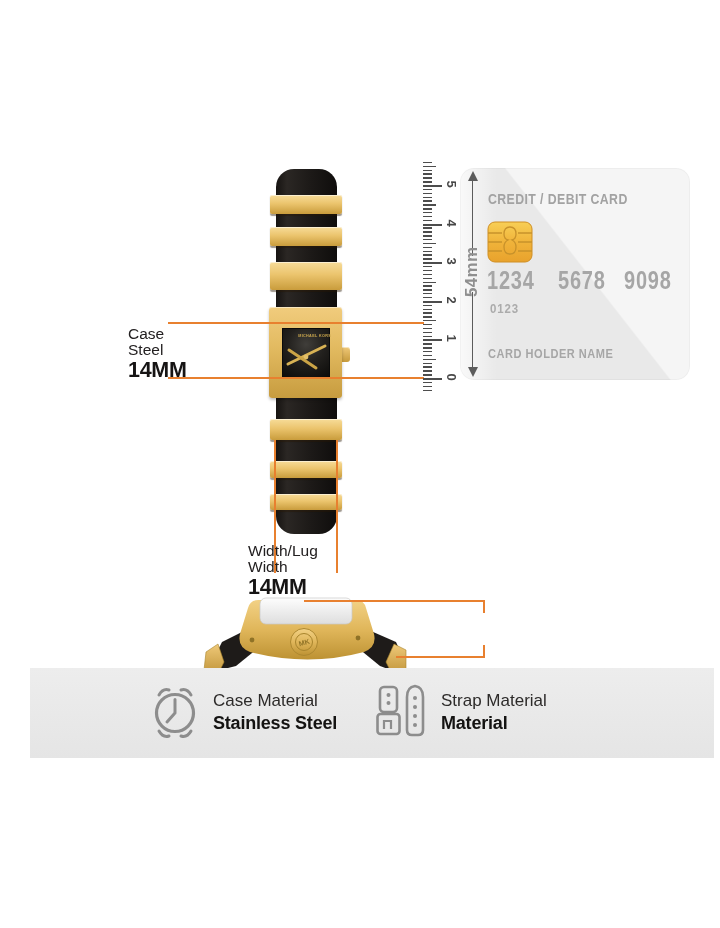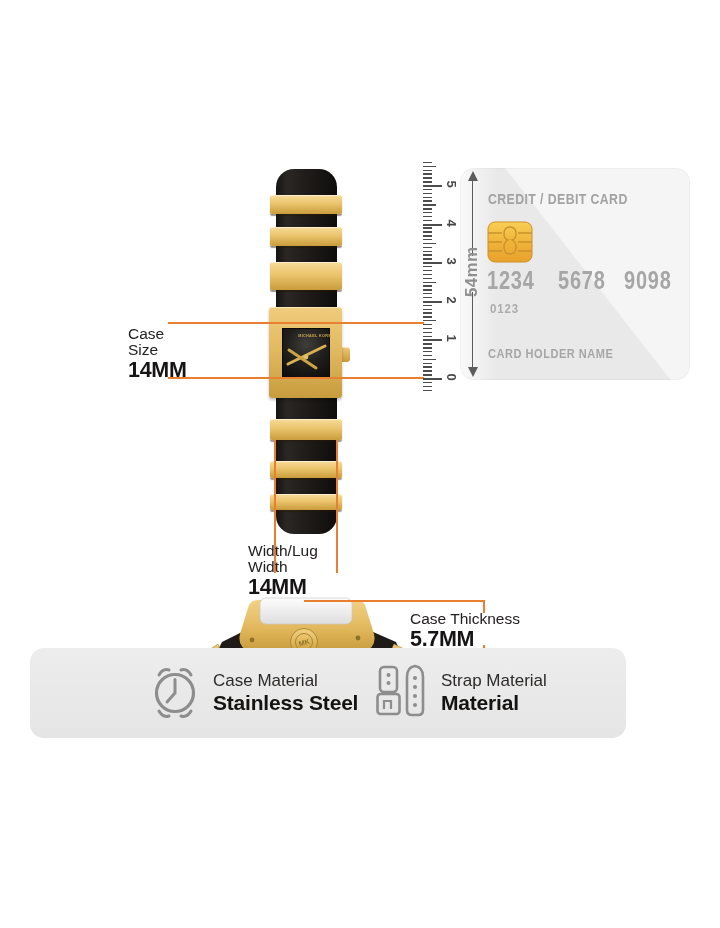--- a/index.html
+++ b/index.html
@@ -57,25 +57,25 @@
   .choldr{position:absolute;left:28px;top:178px;font-size:13px;font-weight:700;color:#A6A6A6;letter-spacing:.6px;
         transform:scaleX(.85);transform-origin:left center;white-space:nowrap;}
   .harrow{position:absolute;left:11.5px;width:1.8px;background:#5c5c5c;}
   .ah{position:absolute;width:0;height:0;border-left:5px solid transparent;border-right:5px solid transparent;}
   .ah.up{left:7.5px;top:3px;border-bottom:10px solid #5c5c5c;}
   .ah.dn{left:7.5px;top:199px;border-top:10px solid #5c5c5c;}
   .hlabel{position:absolute;left:-11px;top:88px;width:46px;height:36px;font-size:17px;font-weight:700;color:#8F8F8F;
         transform:rotate(-90deg);text-align:center;line-height:36px;letter-spacing:.3px;}
 
   
-  .band{position:absolute;left:30px;top:648px;width:596px;height:90px;
-        background:linear-gradient(180deg,#EDEDED 0%,#E5E5E5 100%);border-radius:14px;}
+  .band{position:absolute;left:30px;top:668px;width:684px;height:90px;
+        background:linear-gradient(180deg,#EDEDED 0%,#E5E5E5 100%);}
   .mat-item{position:absolute;top:0;height:90px;display:flex;align-items:center;gap:11px;}
   .mat-text .lbl{font-size:17px;color:#2d2b2a;line-height:20px;}
-  .mat-text .val{font-size:21px;font-weight:700;color:#141312;line-height:24px;letter-spacing:-.2px;}
+  .mat-text .val{font-size:18px;font-weight:700;color:#141312;line-height:24px;letter-spacing:-.2px;}
 </style>
 </head>
 <body>
 
 <div class="canvas">
 
   <div>
     <div class="strap strap-top"></div>
     <div class="strap strap-bottom"></div>
     <div class="bar" style="top:195px;height:19px;"></div>
@@ -93,21 +93,21 @@
         <line x1="6" y1="21" x2="33" y2="39" stroke="#CBa446" stroke-width="3" stroke-linecap="round"></line>
         <circle cx="23" cy="28" r="2.4" fill="#E3C069"></circle>
       </svg>
     </div>
   </div>
 
   <div class="oline" style="left:168px;top:322px;width:256px;height:2.4px;"></div>
   <div class="oline" style="left:168px;top:377px;width:256px;height:2.4px;"></div>
   <div class="ann" style="left:128px;top:326px;width:88px;">
     <div class="lbl">Case</div>
-    <div class="lbl">Size</div>
+    <div class="lbl">Steel</div>
     <div class="val">14MM</div>
   </div>
 
   <div class="oline" style="left:274px;top:440px;width:2.4px;height:133px;"></div>
   <div class="oline" style="left:336px;top:440px;width:2.4px;height:133px;"></div>
   <div class="ann" style="left:248px;top:543px;width:116px;">
     <div class="lbl">Width/Lug</div>
     <div class="lbl">Width</div>
     <div class="val">14MM</div>
   </div>
@@ -244,24 +244,20 @@
 
     <circle cx="106" cy="52" r="13.5" fill="url(#goldg)" stroke="#AD8830" stroke-width="1"></circle>
     <circle cx="106" cy="52" r="8.5" fill="none" stroke="#A8842C" stroke-width="1"></circle>
     <text x="106" y="55" font-size="7" font-weight="bold" fill="#8F7226" text-anchor="middle" font-family="Liberation Sans, sans-serif" transform="rotate(-15 106 52)">MK</text>
   </svg>
 
   <div class="oline" style="left:304px;top:600px;width:181px;height:2.2px;"></div>
   <div class="oline" style="left:482.8px;top:600px;width:2.2px;height:13px;"></div>
   <div class="oline" style="left:396px;top:656px;width:89px;height:2.2px;"></div>
   <div class="oline" style="left:482.8px;top:645px;width:2.2px;height:13px;"></div>
-  <div class="ann" style="left:410px;top:611px;width:146px;">
-    <div class="lbl">Case Thickness</div>
-    <div class="val">5.7MM</div>
-  </div>
 
   <div class="band">
     <div class="mat-item" style="left:118px;">
       <svg width="54" height="58" viewBox="0 0 54 58">
         <path d="M11,11 Q15,4 21,6 M33,6 Q39,4 43,11 M11,47 Q15,54 21,52 M33,52 Q39,54 43,47" stroke="#8D8D8D" stroke-width="3" fill="none" stroke-linecap="round"></path>
         <circle cx="27" cy="29" r="18.5" fill="none" stroke="#8D8D8D" stroke-width="3.2"></circle>
         <path d="M27,29 V15.5 M27,29 L19,38" stroke="#8D8D8D" stroke-width="3" fill="none" stroke-linecap="round"></path>
       </svg>
       <div class="mat-text">
         <div class="lbl">Case Material</div>

